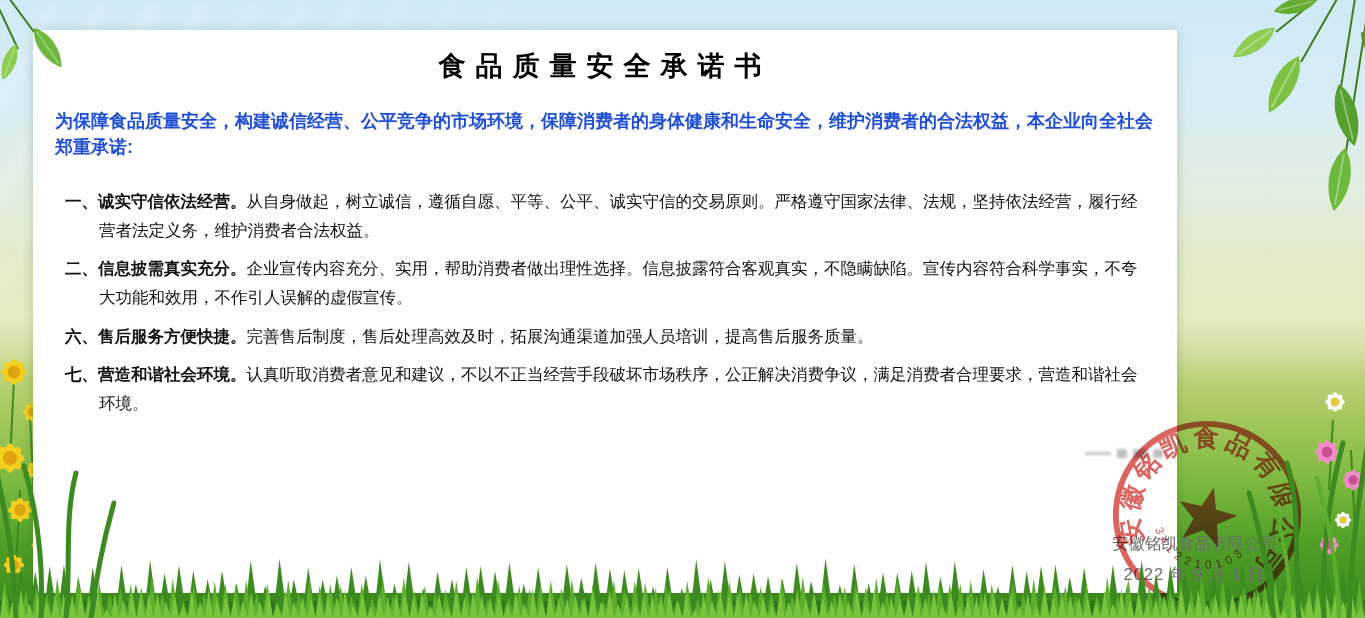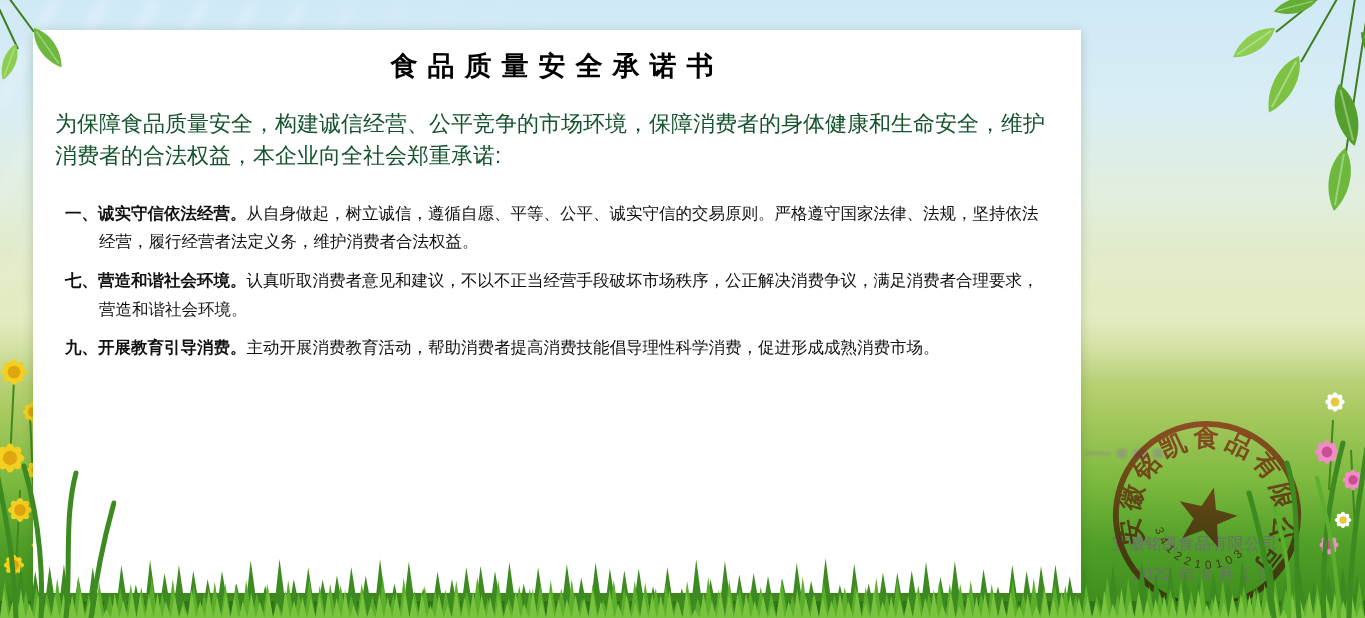--- a/index.html
+++ b/index.html
@@ -15,41 +15,41 @@
     background:repeating-linear-gradient(118deg, rgba(255,255,255,.30) 0 10px, rgba(255,255,255,0) 10px 44px);
     filter:blur(5px);opacity:.8;
     -webkit-mask-image:radial-gradient(ellipse at top left, #000 20%, transparent 75%);
     mask-image:radial-gradient(ellipse at top left, #000 20%, transparent 75%);
   }
   .haze{
     position:absolute;left:0;top:250px;width:100%;height:130px;z-index:0;
     background:linear-gradient(180deg, rgba(255,255,255,0) 0%, rgba(250,250,230,.45) 50%, rgba(250,250,230,0) 100%);
   }
   .card{
-    position:absolute;left:33px;top:30px;width:1048px;height:563px;z-index:2;
+    position:absolute;left:33px;top:30px;width:1144px;height:563px;z-index:2;
     background:#ffffff;box-sizing:border-box;padding:6px 22px;
     box-shadow:0 2px 10px rgba(40,80,20,.25);
     color:#111;
   }
   h1.title{
     margin:12px 0 24px 0;text-align:center;font-size:27px;font-weight:bold;
     letter-spacing:10px;color:#000;
   }
   .intro{
-    margin:0 0 27px 0;font-size:22px;font-weight:normal;line-height:1.45;
-    color:#14532d;
+    margin:0 0 27px 0;font-size:18px;font-weight:bold;line-height:1.45;
+    color:#1d4ed8;
   }
   .items{font-size:16.5px;line-height:28.6px;}
   .item{padding-left:34px;text-indent:-34px;margin:10px;}
   .item .num,.item .hd{font-weight:bold;}
   .sign{
     position:absolute;right:88px;bottom:28px;text-align:right;z-index:3;
     color:#6e6e6e;font-size:16.5px;line-height:31px;
   }
-  .sign .sign-date{margin-right:3px;letter-spacing:1px;padding-left:42px;}
+  .sign .sign-date{margin-right:12px;letter-spacing:1px;padding-left:42px;}
   .stamp{
     position:absolute;right:60px;bottom:5px;width:196px;height:196px;z-index:4;
     transform:rotate(14deg);opacity:.82;mix-blend-mode:multiply;
     pointer-events:none;
   }
   .ghost-marks{
     position:absolute;right:130px;bottom:158px;width:150px;height:16px;z-index:3;
     filter:blur(1.6px);opacity:.55;
   }
   .ghost-marks i{display:inline-block;background:#8a8a8a;height:3px;vertical-align:middle;margin-right:6px;}
@@ -108,22 +108,23 @@
       <circle r="3.4" fill="#e9c93c"></circle>
     </g>
   </defs>
 </svg>
 
 <div class="card">
   <h1 class="title">食品质量安全承诺书</h1>
   <p class="intro">为保障食品质量安全，构建诚信经营、公平竞争的市场环境，保障消费者的身体健康和生命安全，维护消费者的合法权益，本企业向全社会郑重承诺:</p>
   <div class="items">
       <div class="item"><span class="num">一、</span><span class="hd">诚实守信依法经营。</span><span class="bd">从自身做起，树立诚信，遵循自愿、平等、公平、诚实守信的交易原则。严格遵守国家法律、法规，坚持依法经营，履行经营者法定义务，维护消费者合法权益。</span></div>
+      <div class="item"><span class="num">二、</span><span class="hd">信息披需真实充分。</span><span class="bd">企业宣传内容充分、实用，帮助消费者做出理性选择。信息披露符合客观真实，不隐瞒缺陷。宣传内容符合科学事实，不夸大功能和效用，不作引人误解的虚假宣传。</span></div>
+      <div class="item"><span class="num">六、</span><span class="hd">售后服务方便快捷。</span><span class="bd">完善售后制度，售后处理高效及时，拓展沟通渠道加强人员培训，提高售后服务质量。</span></div>
       <div class="item"><span class="num">七、</span><span class="hd">营造和谐社会环境。</span><span class="bd">认真听取消费者意见和建议，不以不正当经营手段破坏市场秩序，公正解决消费争议，满足消费者合理要求，营造和谐社会环境。</span></div>
-      <div class="item"><span class="num">九、</span><span class="hd">开展教育引导消费。</span><span class="bd">主动开展消费教育活动，帮助消费者提高消费技能倡导理性科学消费，促进形成成熟消费市场。</span></div>
     </div>
 </div>
 
 <div class="sign">
   <div>安徽铭凯食品有限公司</div>
   <div class="sign-date">2022 年 9 月 1 日</div>
 </div>
 
 <div class="ghost-marks">
   <i class="g1"></i><i class="g2"></i><i class="g3"></i><i class="g2"></i>

